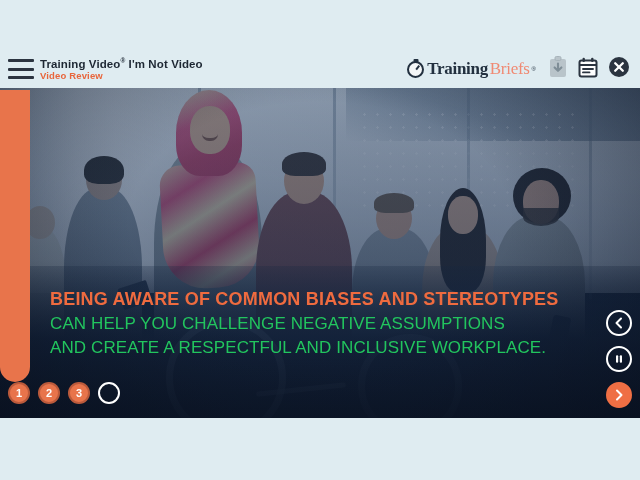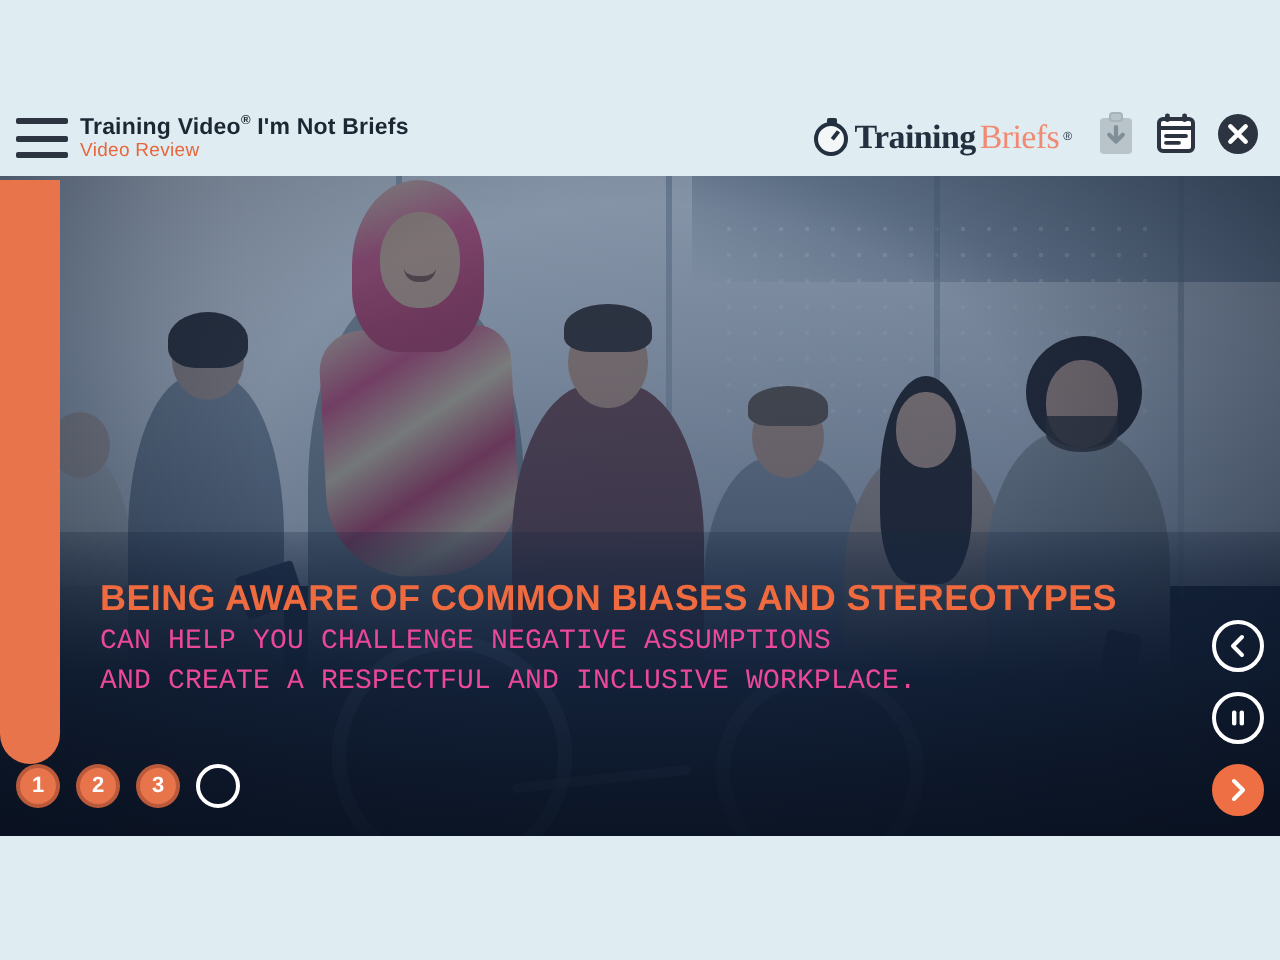--- a/index.html
+++ b/index.html
@@ -25,21 +25,21 @@
     display:block; height:3px; width:100%;
     background:#2b3440; border-radius:1px;
   }
   .title-block { flex:1 1 auto; line-height:1.12; padding-top:1px; }
   .title-main {
     font-size:11.5px; font-weight:bold; color:#1d2733; letter-spacing:.1px;
     white-space:nowrap;
   }
   .title-main sup { font-size:6.5px; vertical-align:super; font-weight:bold; }
   .title-sub {
-    font-size:9.5px; font-weight:normal; color:#e8663c; letter-spacing:.15px;
+    font-size:9.5px; font-weight:bold; color:#e8663c; letter-spacing:.15px;
   }
 
   
   .logo {
     display:flex; align-items:center; gap:2px; margin-right:12px;
     flex:0 0 auto; white-space:nowrap;
   }
   .logo-mark {
     width:17px; height:17px; border-radius:50%;
     border:2px solid #22303f; background:#f4f7f8;
@@ -195,21 +195,21 @@
     background:#e8744b; border-radius:0 0 16px 16px; z-index:6;
   }
 
   
   .caption { position:absolute; left:50px; top:198px; z-index:8; }
   .cap1 {
     font-size:18px; font-weight:bold; color:#ef6b3f;
     letter-spacing:.2px; line-height:1.45;
   }
   .cap2 {
-    font-size:14px; color:#ec4899; line-height:1.42; letter-spacing:.1px;font-family:Liberation Mono, monospace;
+    font-size:17px; color:#22c55e; line-height:1.42; letter-spacing:.1px;
   }
 
   
   .pager {
     position:absolute; left:8px; bottom:14px; display:flex; gap:8px; z-index:9;
   }
   .dot {
     width:22px; height:22px; border-radius:50%;
     display:flex; align-items:center; justify-content:center;
     font-size:11px; font-weight:bold; color:#fff; cursor:pointer;
@@ -236,21 +236,21 @@
 
   <div class="header">
 
     <div class="hamburger">
       <span></span>
       <span></span>
       <span></span>
     </div>
 
     <div class="title-block">
-      <div class="title-main"><span>Training Video</span><sup>®</sup><span> I'm Not Briefs</span></div>
+      <div class="title-main"><span>Training Video</span><sup>®</sup><span> I'm Not Video</span></div>
       <div class="title-sub">Video Review</div>
     </div>
 
     <div class="logo">
       <span class="logo-mark"></span>
       <span class="logo-t">Training</span>
       <span class="logo-b">Briefs</span>
       <span class="logo-r">®</span>
     </div>
 

